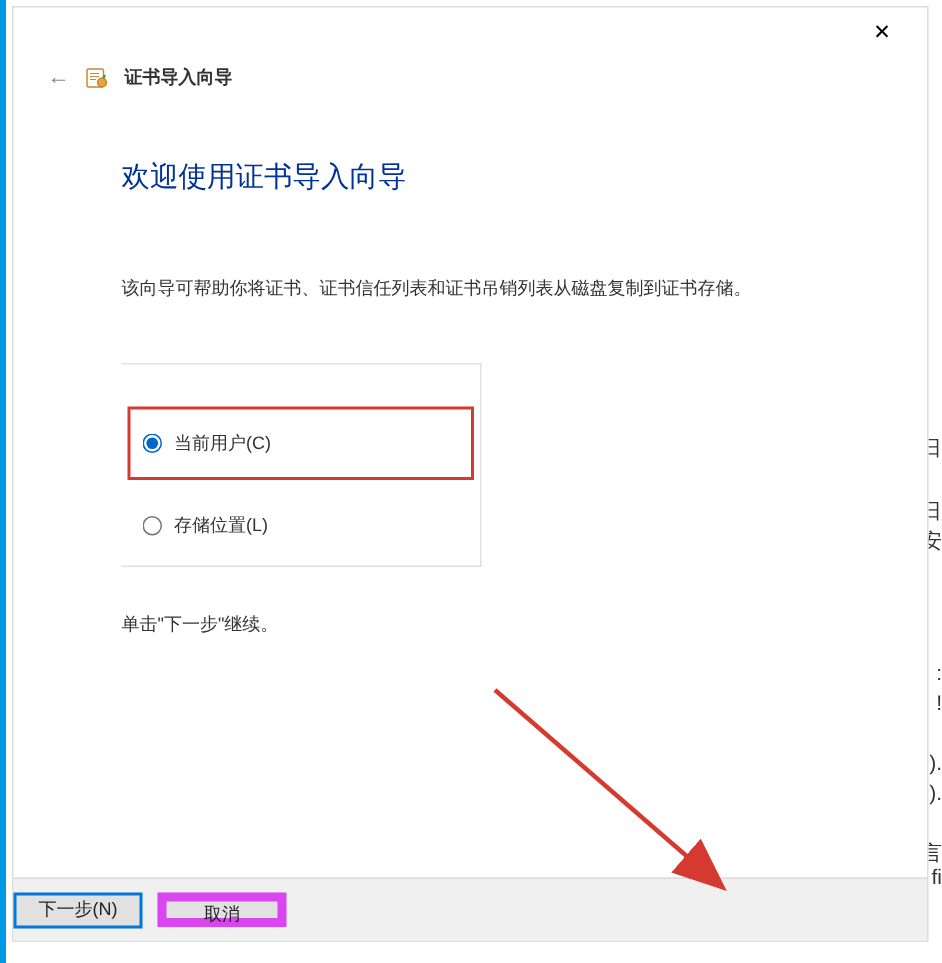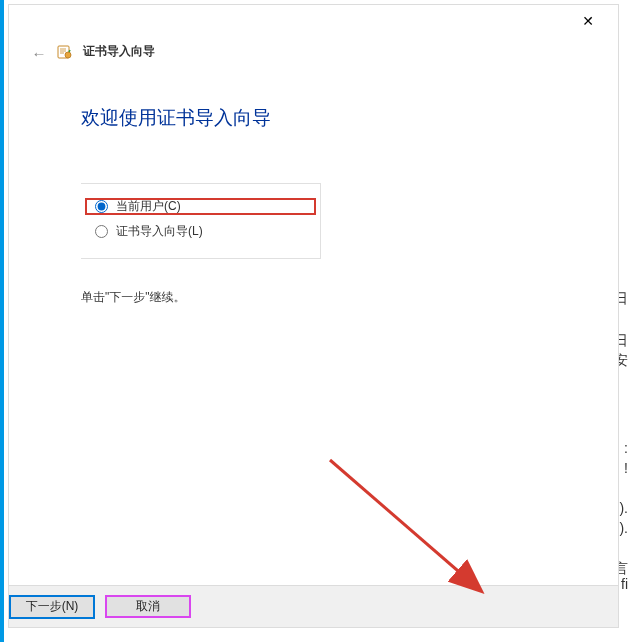--- a/index.html
+++ b/index.html
@@ -105,22 +105,22 @@
       display: flex;
       align-items: center;
       gap: 8px;
       padding: 6px 14px;
       font-size: 12px;
       color: #333;
     }
     .radio-row.highlighted {
       outline: 2px solid #d43a2f;
       outline-offset: -2px;
-      margin: 2px 4px;
-      padding: 0 10px;
+      margin: 16px 4px;
+      padding: 16px 10px;
       align-items: center;
     }
     input[type="radio"] {
       accent-color: #0066cc;
       width: 13px; height: 13px;
     }
     .continue-hint {
       margin-top: 30px;
       font-size: 12px;
       color: #333;
@@ -133,21 +133,21 @@
       border-top: 1px solid #dcdcdc;
       display: flex;
       justify-content: flex-start;
       align-items: center;
       padding-right: 12px;
       gap: 10px;
     }
     .btn {
       min-width: 86px;
       height: 23px;
-      border: 2px solid #d946ef;
+      border: 6px solid #d946ef;
       background: #e1e1e1;
       font-size: 12px;
       color: #222;
       cursor: pointer;
       font-family: inherit;
     }
     .btn.primary {
       border: 2px solid #0078d7;
       background: #e1e1e1;
       height: 24px;
@@ -200,31 +200,32 @@
         <circle cx="11" cy="11" r="3" fill="#e8a53a" stroke="#b87820" stroke-width="0.8"></circle>
         <path d="M12 8 L13 6" stroke="#3a9a3a" stroke-width="1.5"></path>
       </svg>
     </span>
     <span class="wizard-label">证书导入向导</span>
   </div>
 
   <div class="content">
     <h1 class="main-heading">欢迎使用证书导入向导</h1>
 
+    <p class="body-text">该向导可帮助你将证书、证书信任列表和证书吊销列表从磁盘复制到证书存储。</p>
 
 
 
     <div class="radio-group">
       <label class="radio-row highlighted">
         <input type="radio" name="store" checked="" style="">
         <span>当前用户(C)</span>
       </label>
       <label class="radio-row">
         <input type="radio" name="store" style="">
-        <span>证书导入向导(L)</span>
+        <span>存储位置(L)</span>
       </label>
     </div>
 
     <p class="continue-hint">单击"下一步"继续。</p>
   </div>
 
   <div class="button-bar">
     <button class="btn primary">下一步(N)</button>
     <button class="btn">取消</button>
   </div>

